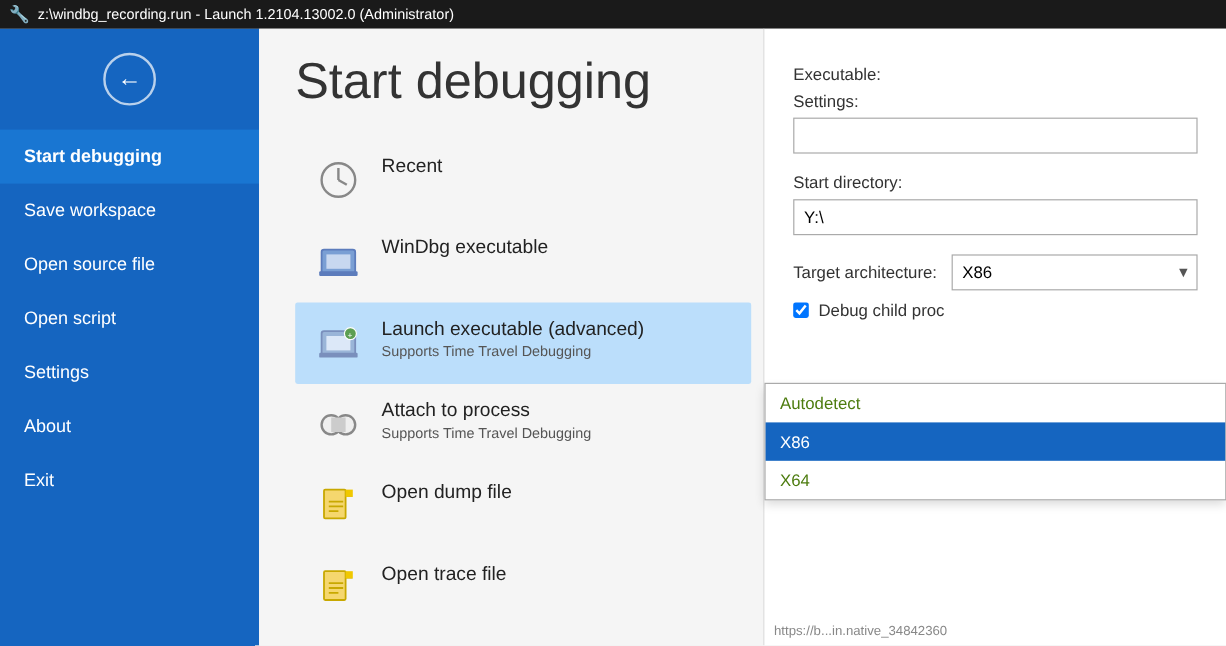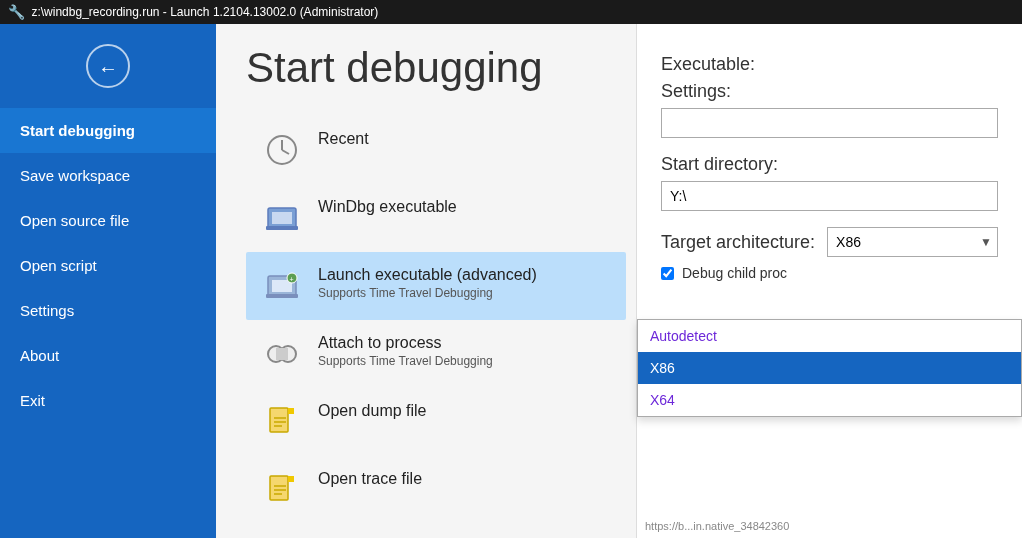--- a/index.html
+++ b/index.html
@@ -108,21 +108,21 @@
     
     .right-panel {
       flex: 1;
       background: #fff;
       padding: 30px 24px;
       border-left: 1px solid #ddd;
       position: relative;
     }
 
     .field-label {
-      font-size: 18px;
+      font-size: 14px;
       color: #333;
       margin-bottom: 6px;
     }
     .field-input {
       width: 100%;
       border: 1px solid #aaa;
       padding: 6px 8px;
       font-size: 14px;
       margin-bottom: 16px;
       outline: none;
@@ -180,21 +180,21 @@
       right: 0;
       background: #fff;
       border: 1px solid #aaa;
       z-index: 100;
       box-shadow: 0 4px 8px rgba(0,0,0,0.15);
     }
     .dropdown-option {
       padding: 8px 12px;
       font-size: 14px;
       cursor: pointer;
-      color: #6d28d9;
+      color: #4d7c0f;
     }
     .dropdown-option.highlighted { background: #1565c0; color: #fff; }
 
     .status-bar-text {
       position: absolute;
       bottom: 6px;
       left: 0;
       right: 0;
       font-size: 11px;
       color: #888;

